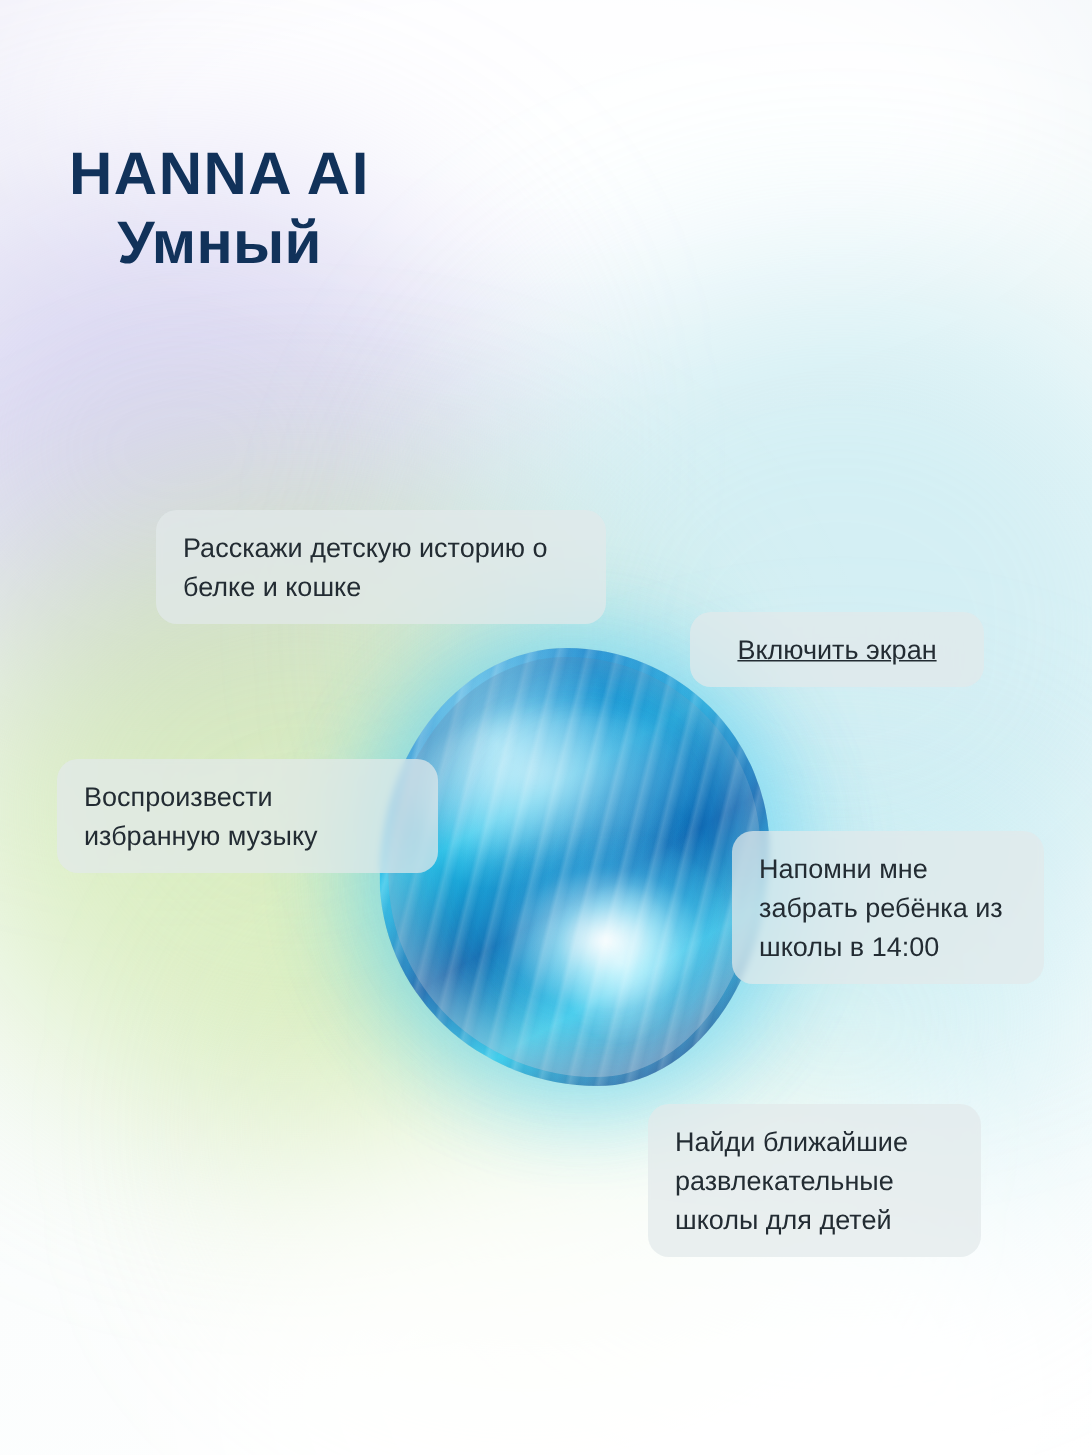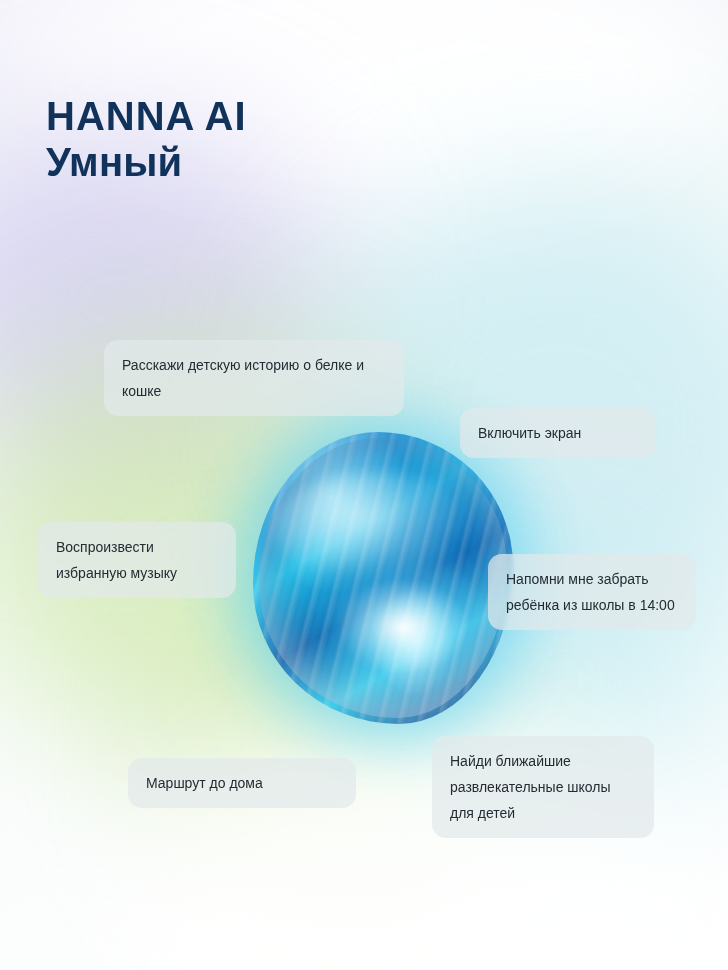--- a/index.html
+++ b/index.html
@@ -78,21 +78,21 @@
     left: 46px;
     top: 66px;
     color: #11325a;
     font-size: 40px;
     line-height: 46px;
     font-weight: 700;
     letter-spacing: 0.2px;
     z-index: 6;
   }
   .heading .line1 { display: block; letter-spacing: 1px; }
-  .heading .line2 { display: block; }
+  .heading .line2 { display: block; text-align: center; }
   .heading .line3 { display: block; }
 
   
   .orb-wrap {
     position: absolute;
     left: 253px;
     top: 432px;
     width: 260px;
     height: 300px;
     z-index: 3;
@@ -160,30 +160,30 @@
     box-shadow: inset 0 -18px 40px rgba(255,255,255,0.35), inset 12px 0 36px rgba(0, 60, 120, 0.25);
   }
 
   
   .chip {
     position: absolute;
     z-index: 5;
     background: rgba(226, 233, 234, 0.72);
     border-radius: 14px;
     color: #232c33;
-    font-size: 14px;
+    font-size: 18px;
     line-height: 26px;
     padding: 12px 18px;
     box-sizing: border-box;
     backdrop-filter: blur(2px);
   }
 
   .chip-story     { left: 104px;  top: 340px;  width: 300px; }
-  .chip-screen    { left: 460px;  top: 408px;  width: 196px; text-align: left; }
-  .chip-music     { left: 38px;   top: 522px;  width: 198px; }
+  .chip-screen    { left: 460px;  top: 408px;  width: 196px; text-align: center; text-decoration: underline; }
+  .chip-music     { left: 38px;   top: 506px;  width: 254px; }
   .chip-remind    { left: 488px;  top: 554px;  width: 208px; }
   .chip-climate   { left: 62px;   top: 640px;  width: 222px; }
   .chip-route     { left: 128px;  top: 758px;  width: 228px; }
   .chip-places    { left: 432px;  top: 736px;  width: 222px; }
 </style>
 </head>
 <body>
 
 <div id="poster">
 
@@ -207,16 +207,15 @@
       <div class="orb-swirl2"></div>
       <div class="orb-swirl"></div>
     </div>
     <div class="orb-rim"></div>
   </div>
 
   <div class="chip chip-story">Расскажи детскую историю о белке и кошке</div>
   <div class="chip chip-screen">Включить экран</div>
   <div class="chip chip-music">Воспроизвести избранную музыку</div>
   <div class="chip chip-remind">Напомни мне забрать ребёнка из школы в 14:00</div>
-  <div class="chip chip-route">Маршрут до дома</div>
   <div class="chip chip-places">Найди ближайшие развлекательные школы для детей</div>
 
 </div>
 
 </body></html>

